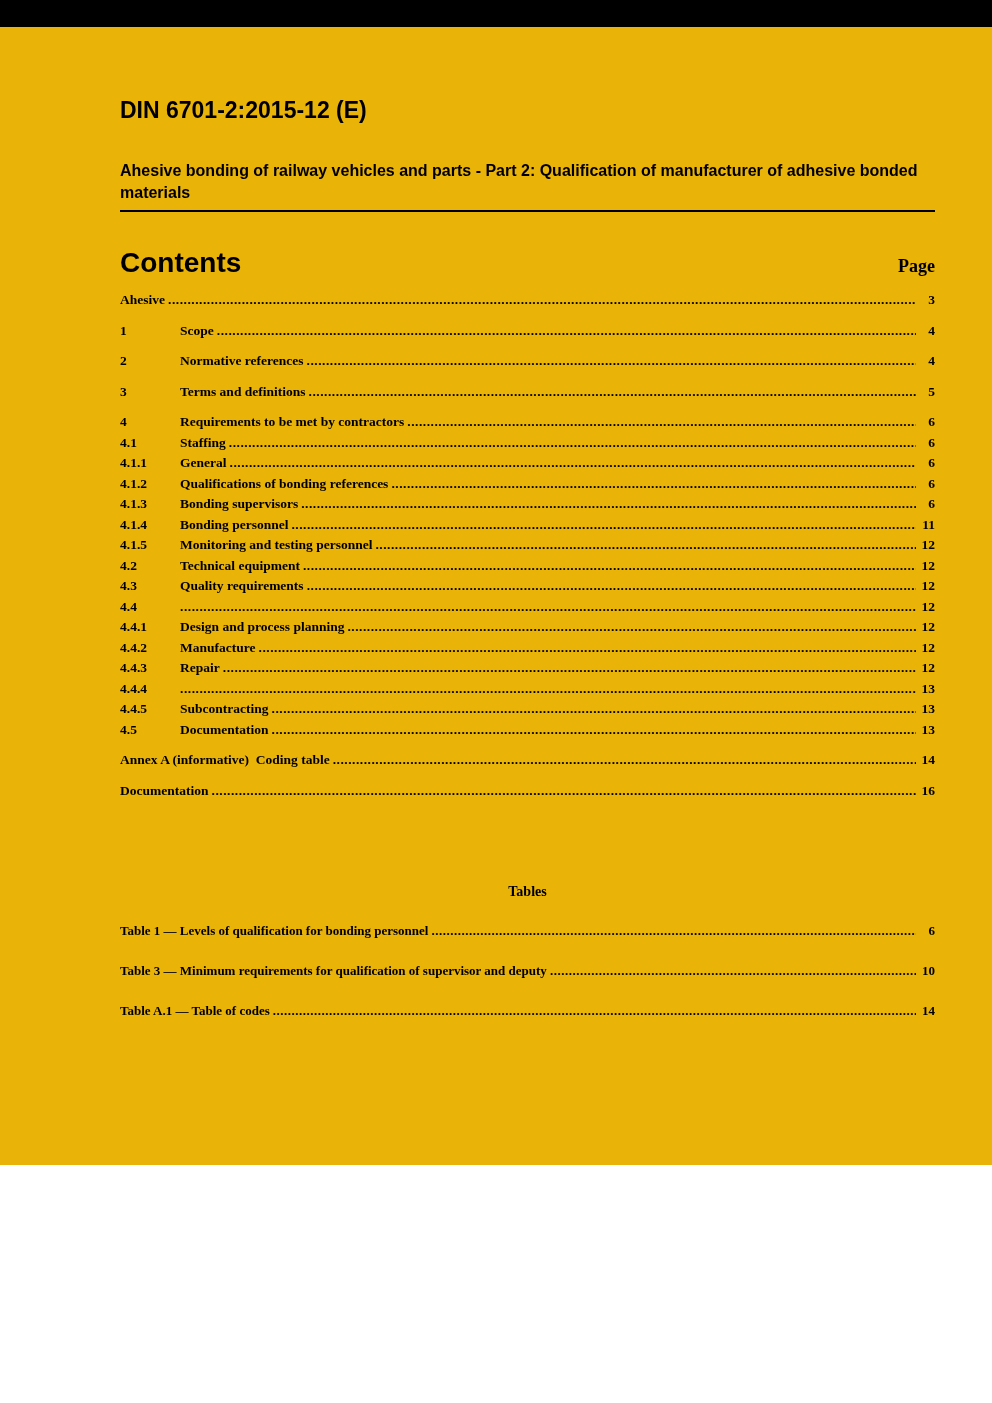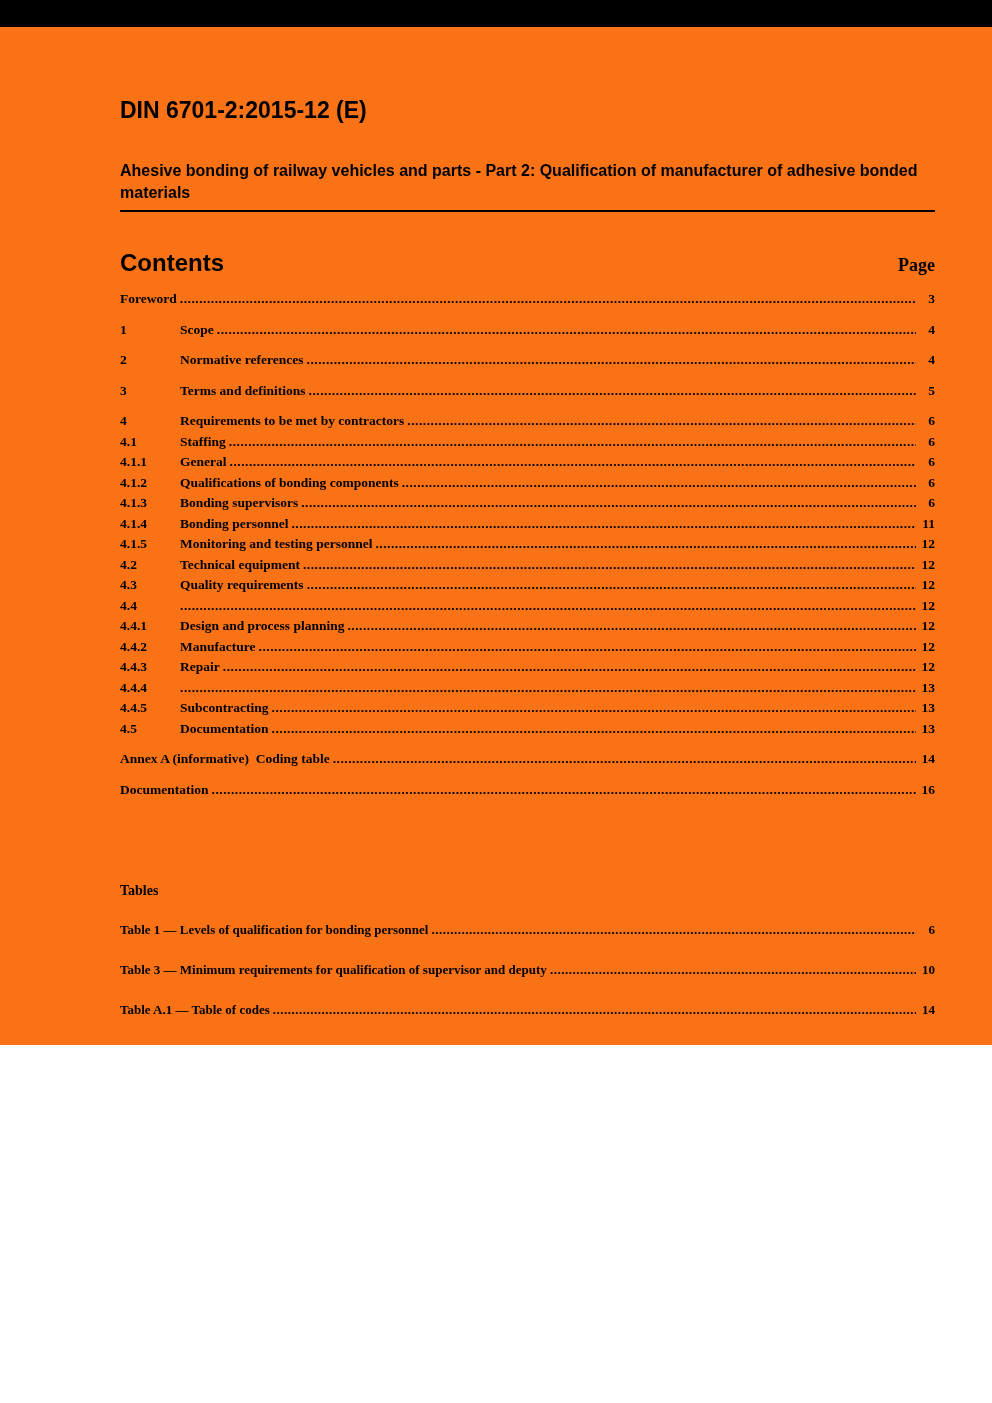--- a/index.html
+++ b/index.html
@@ -1,20 +1,20 @@
 <!DOCTYPE html>
 <html><head>
 <meta charset="utf-8">
 <style>
   html, body { margin: 0; padding: 0; background: #ffffff; }
   .page {
     position: relative;
     width: 992px;
-    height: 1045px;
-    background: #f97316;
+    height: 1165px;
+    background: #eab308;
     color: #000000;
     overflow: hidden;
     font-family: "Liberation Serif", serif;
   }
   .topbar {
     width: 992px;
     height: 27px;
     background: #000000;
   }
   .content {
@@ -44,21 +44,21 @@
   }
   .contents-head-row {
     margin-top: 38px;
     display: flex;
     justify-content: space-between;
     align-items: baseline;
   }
   .contents-heading {
     font-family: "Liberation Sans", sans-serif;
     font-weight: 700;
-    font-size: 24px;
+    font-size: 28px;
     line-height: 26px;
   }
   .page-col-label {
     font-family: "Liberation Serif", serif;
     font-weight: 700;
     font-size: 18px;
   }
   .toc {
     margin-top: 13px;
     font-weight: 700;
@@ -94,20 +94,21 @@
     flex: none;
     min-width: 16px;
     text-align: right;
     padding-left: 3px;
   }
   .tables-heading {
     margin-top: 82px;
     font-weight: 700;
     font-size: 14px;
     line-height: 18px;
+    text-align: center;
   }
   .tables-list {
     margin-top: 0;
     font-weight: 700;
     font-size: 13px;
   }
   .table-row {
     display: flex;
     align-items: baseline;
     line-height: 20px;
@@ -150,21 +151,21 @@
 
     <div class="contents-head-row">
       <span class="contents-heading">Contents</span>
       <span class="page-col-label">Page</span>
     </div>
 
     <div class="toc">
 
         <div class="toc-row sp no-num">
 
-          <span class="ttl">Foreword</span>
+          <span class="ttl">Ahesive</span>
           <span class="leader"></span>
           <span class="pg">3</span>
         </div>
 
         <div class="toc-row sp">
           <span class="num">1</span>
           <span class="ttl">Scope</span>
           <span class="leader"></span>
           <span class="pg">4</span>
         </div>
@@ -199,21 +200,21 @@
 
         <div class="toc-row">
           <span class="num">4.1.1</span>
           <span class="ttl">General</span>
           <span class="leader"></span>
           <span class="pg">6</span>
         </div>
 
         <div class="toc-row">
           <span class="num">4.1.2</span>
-          <span class="ttl">Qualifications of bonding components</span>
+          <span class="ttl">Qualifications of bonding references</span>
           <span class="leader"></span>
           <span class="pg">6</span>
         </div>
 
         <div class="toc-row">
           <span class="num">4.1.3</span>
           <span class="ttl">Bonding supervisors</span>
           <span class="leader"></span>
           <span class="pg">6</span>
         </div>

